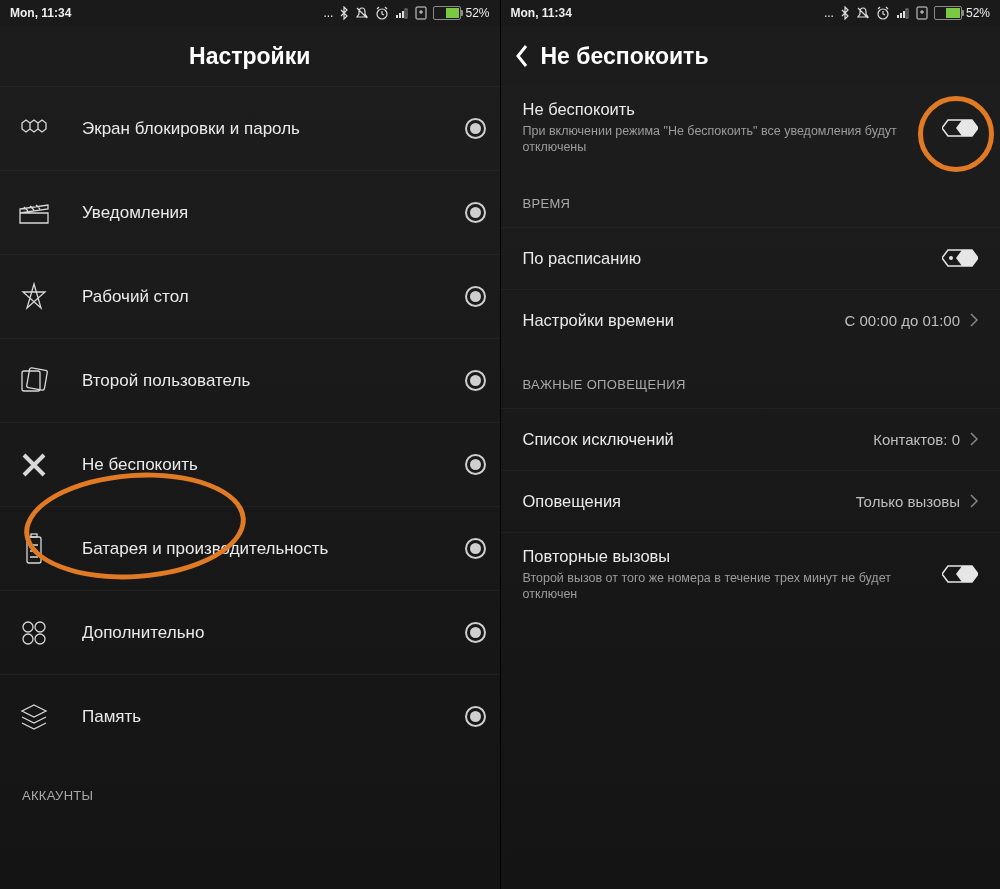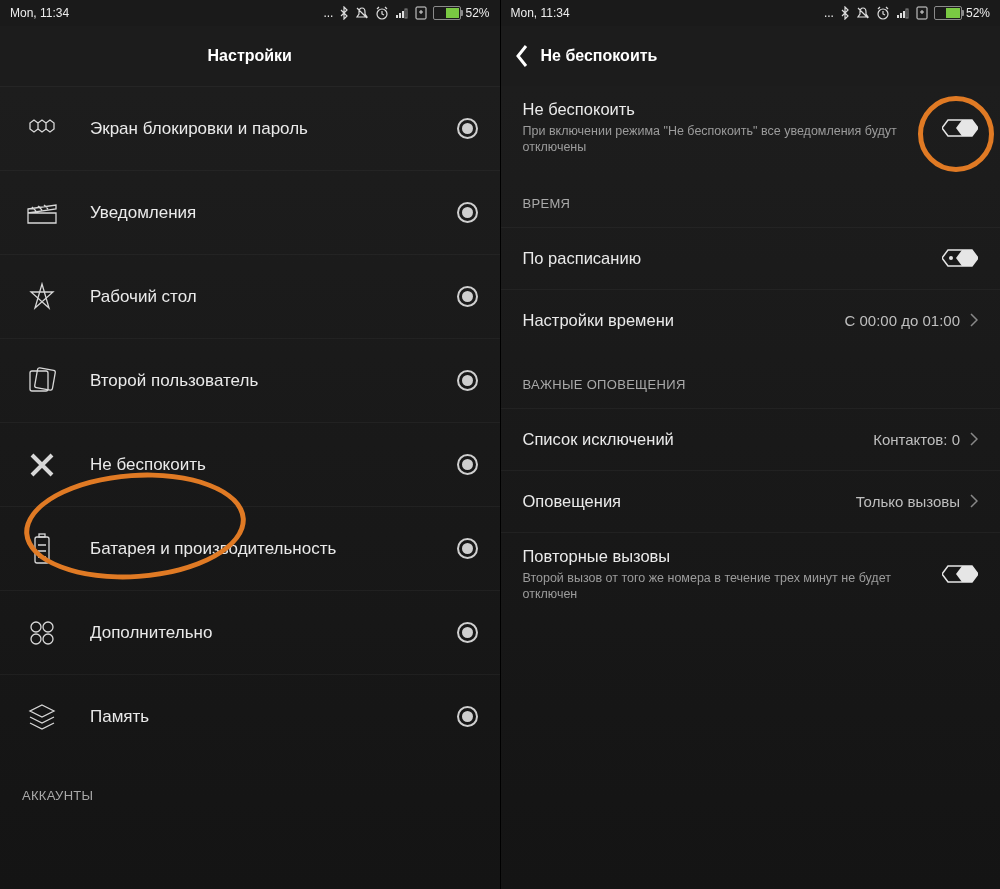--- a/index.html
+++ b/index.html
@@ -1,33 +1,33 @@
 <!DOCTYPE html>
 <html><head>
 <meta charset="utf-8">
 <style>
 html,body{margin:0;padding:0;width:1000px;height:889px;background:#000;font-family:Arial,Helvetica,sans-serif;overflow:hidden}
 .screens{display:flex;width:1000px;height:889px}
 .phone{width:500px;height:889px;background:linear-gradient(180deg,#1e1e1e 0%,#141414 100%);display:flex;flex-direction:column;color:#fff;position:relative}
 .phone+.phone{border-left:1px solid #000}
 .statusbar{height:26px;display:flex;align-items:center;justify-content:space-between;padding:0 10px;font-size:12px;color:#eee;background:#1a1a1a}
-.sb-left{font-weight:400}
+.sb-left{font-weight:700}
 .sb-right{display:flex;align-items:center;gap:6px}
 .sb-right svg{display:block}
 .batt{display:flex;align-items:flex-end;gap:4px}
 .batt-pct{color:#eee;font-size:12px}
 .batt-ico{width:26px;height:12px;border:1px solid #8a8a8a;border-radius:2px;position:relative}
 .batt-ico::after{content:"";position:absolute;right:-3px;top:3px;width:2px;height:6px;background:#8a8a8a;border-radius:0 1px 1px 0}
 .batt-fill{position:absolute;right:1px;top:1px;bottom:1px;width:52%;background:#7ac943}
-.titlebar{height:60px;display:flex;align-items:center;justify-content:center;font-size:16px;font-weight:600;color:#fff;background:#1c1c1c}
+.titlebar{height:60px;display:flex;align-items:center;justify-content:center;font-size:23px;font-weight:600;color:#fff;background:#1c1c1c}
 .titlebar.withback{justify-content:flex-start;padding-left:14px;gap:12px}
 .back-chev{width:14px;height:24px}
 .section-hdr{padding:30px 22px 16px;font-size:13px;letter-spacing:0.3px;color:#a9a9a9}
 .section-hdr.small{padding-top:26px}
-.row{display:flex;align-items:center;min-height:84px;border-top:1px solid rgba(255,255,255,0.04);padding:0 22px;box-sizing:border-box}
+.row{display:flex;align-items:center;min-height:84px;border-top:1px solid rgba(255,255,255,0.04);padding:0 14px;box-sizing:border-box}
 .row:last-child{border-bottom:1px solid rgba(255,255,255,0.04)}
 .row .ico{width:40px;height:40px;display:flex;align-items:center;justify-content:center;margin-right:28px}
 .row .lbl{flex:1;font-size:17px;color:#eaeaea}
 .row .lbl .sub{font-size:12.5px;color:#9c9c9c;margin-top:4px;line-height:1.3}
 .row .val{font-size:15px;color:#bfbfbf;margin-right:10px}
 .row .chev{width:8px;height:14px}
 .radio{width:17px;height:17px;border-radius:50%;border:2px solid #cfcfcf;position:relative}
 .radio::after{content:"";position:absolute;inset:3px;border-radius:50%;background:#cfcfcf}
 .hex-toggle{width:36px;height:20px;position:relative}
 .hex-toggle svg{display:block}

